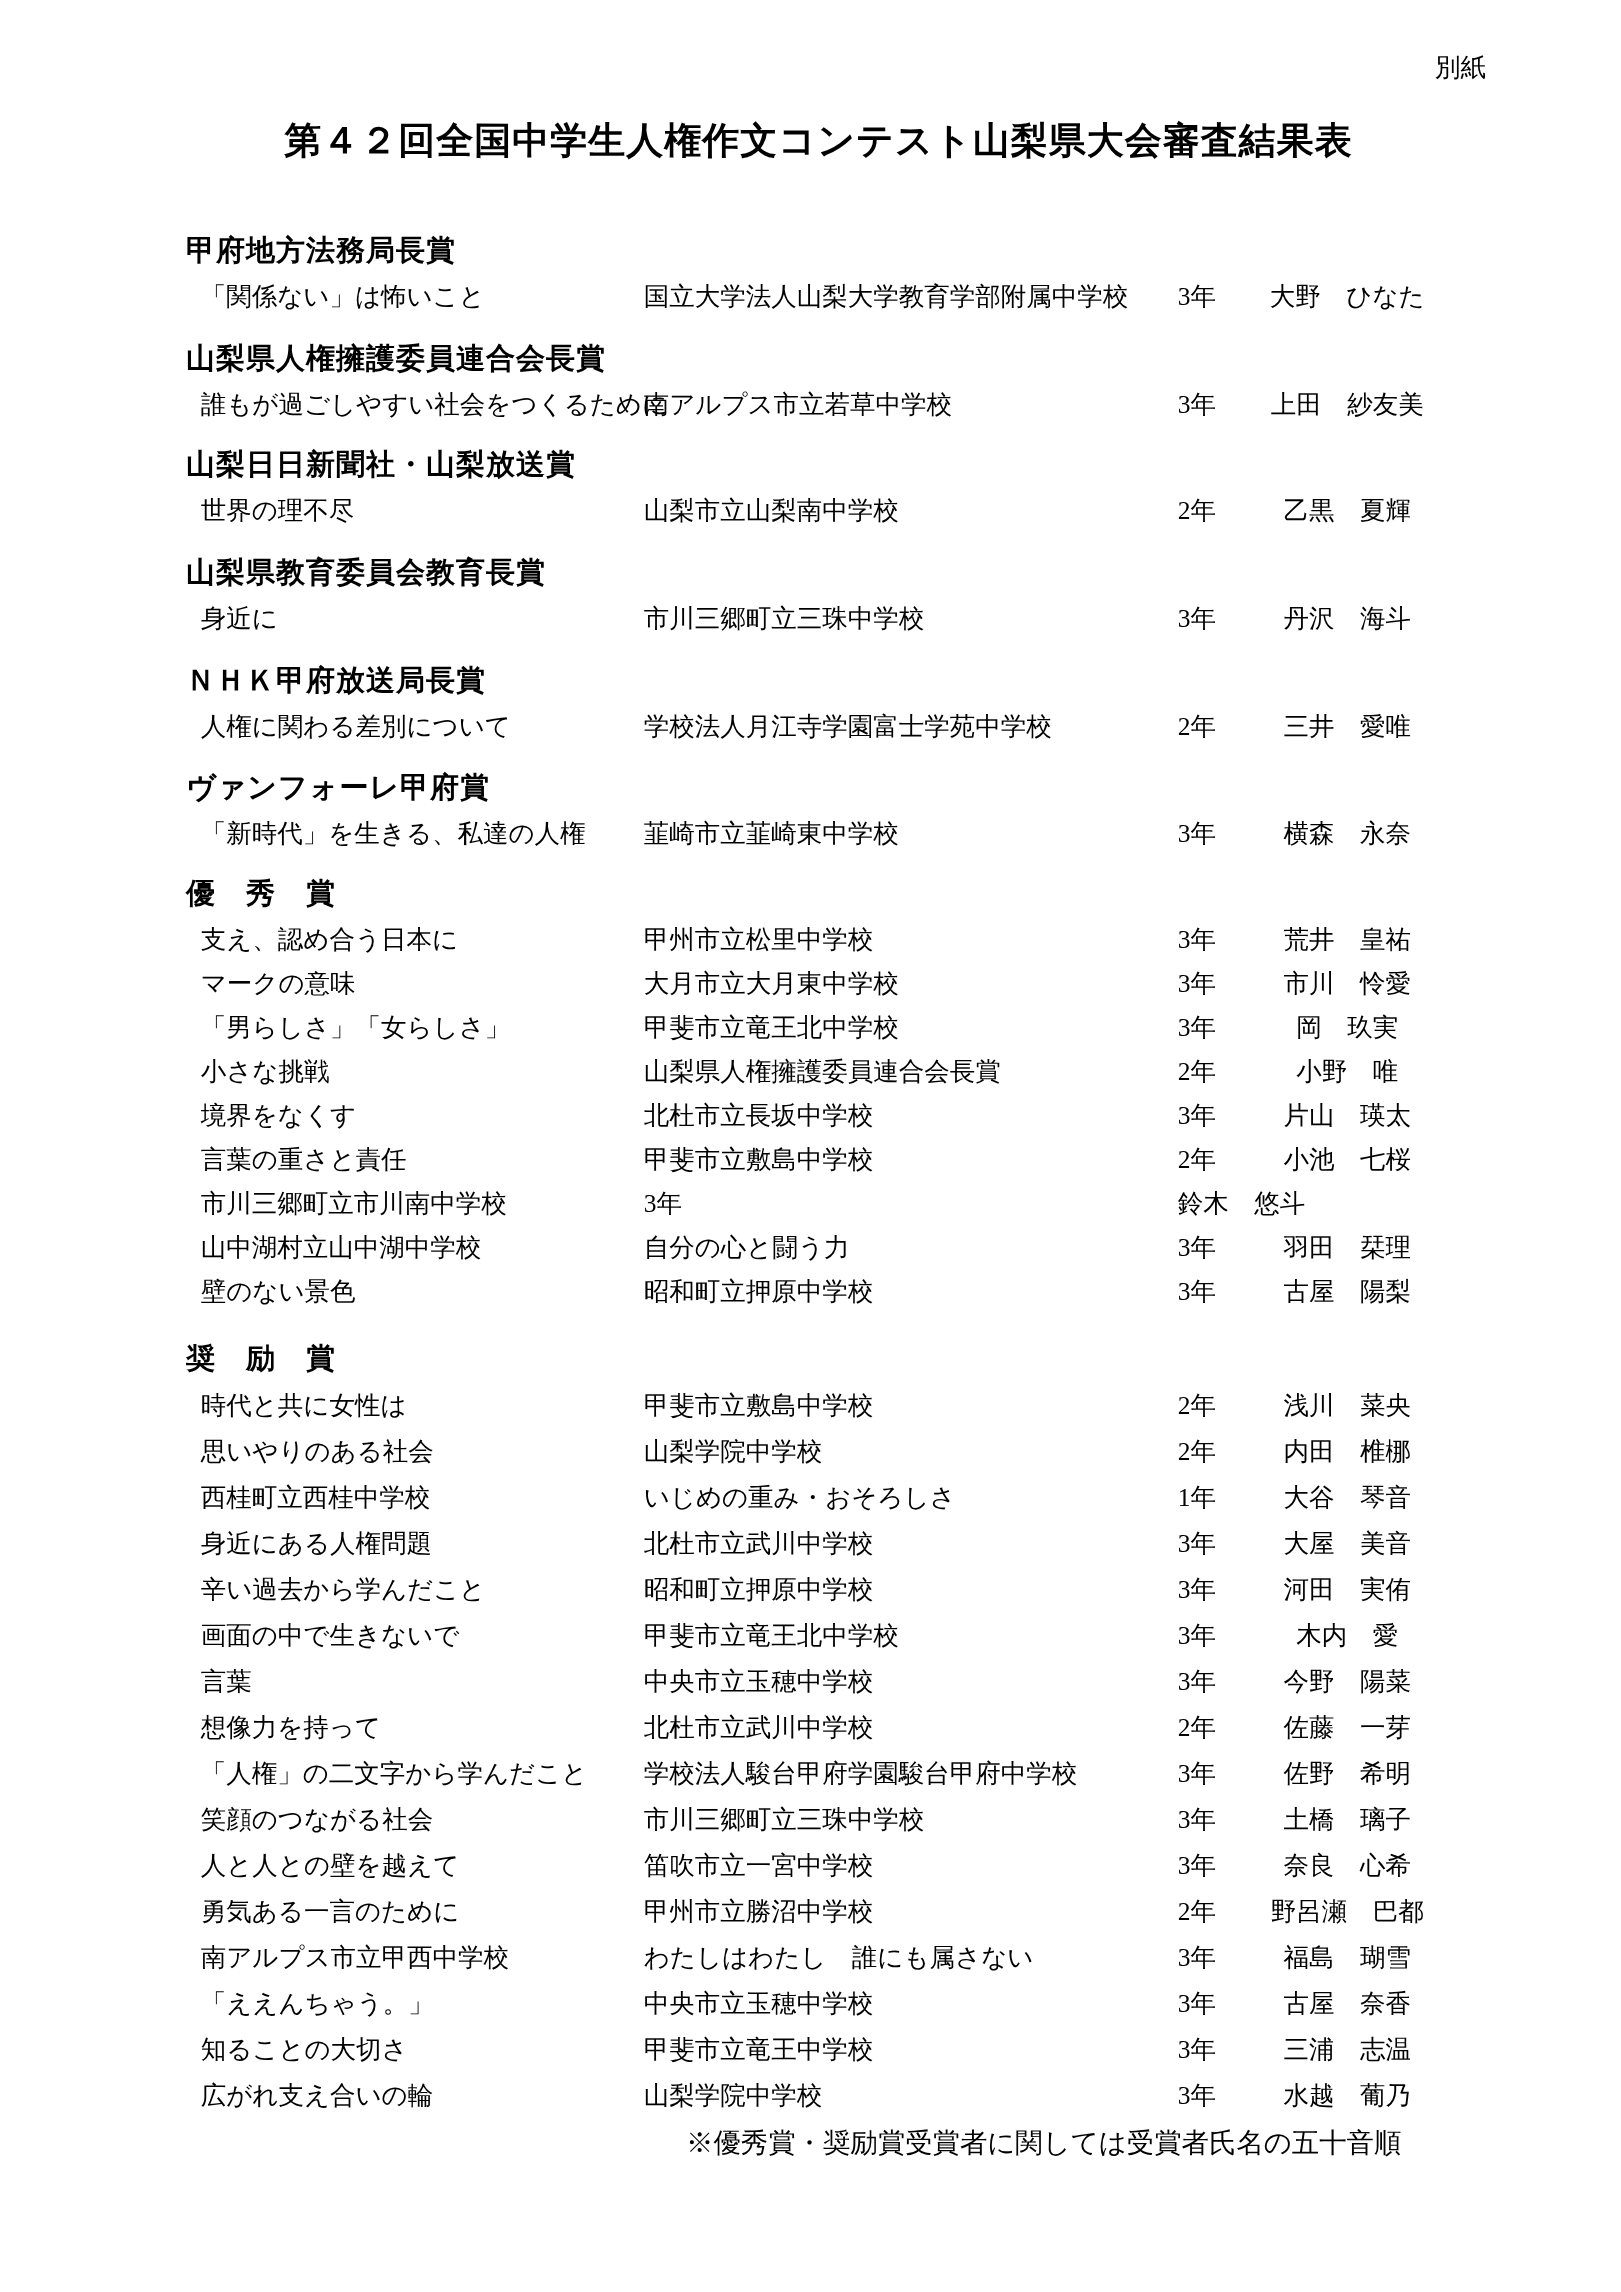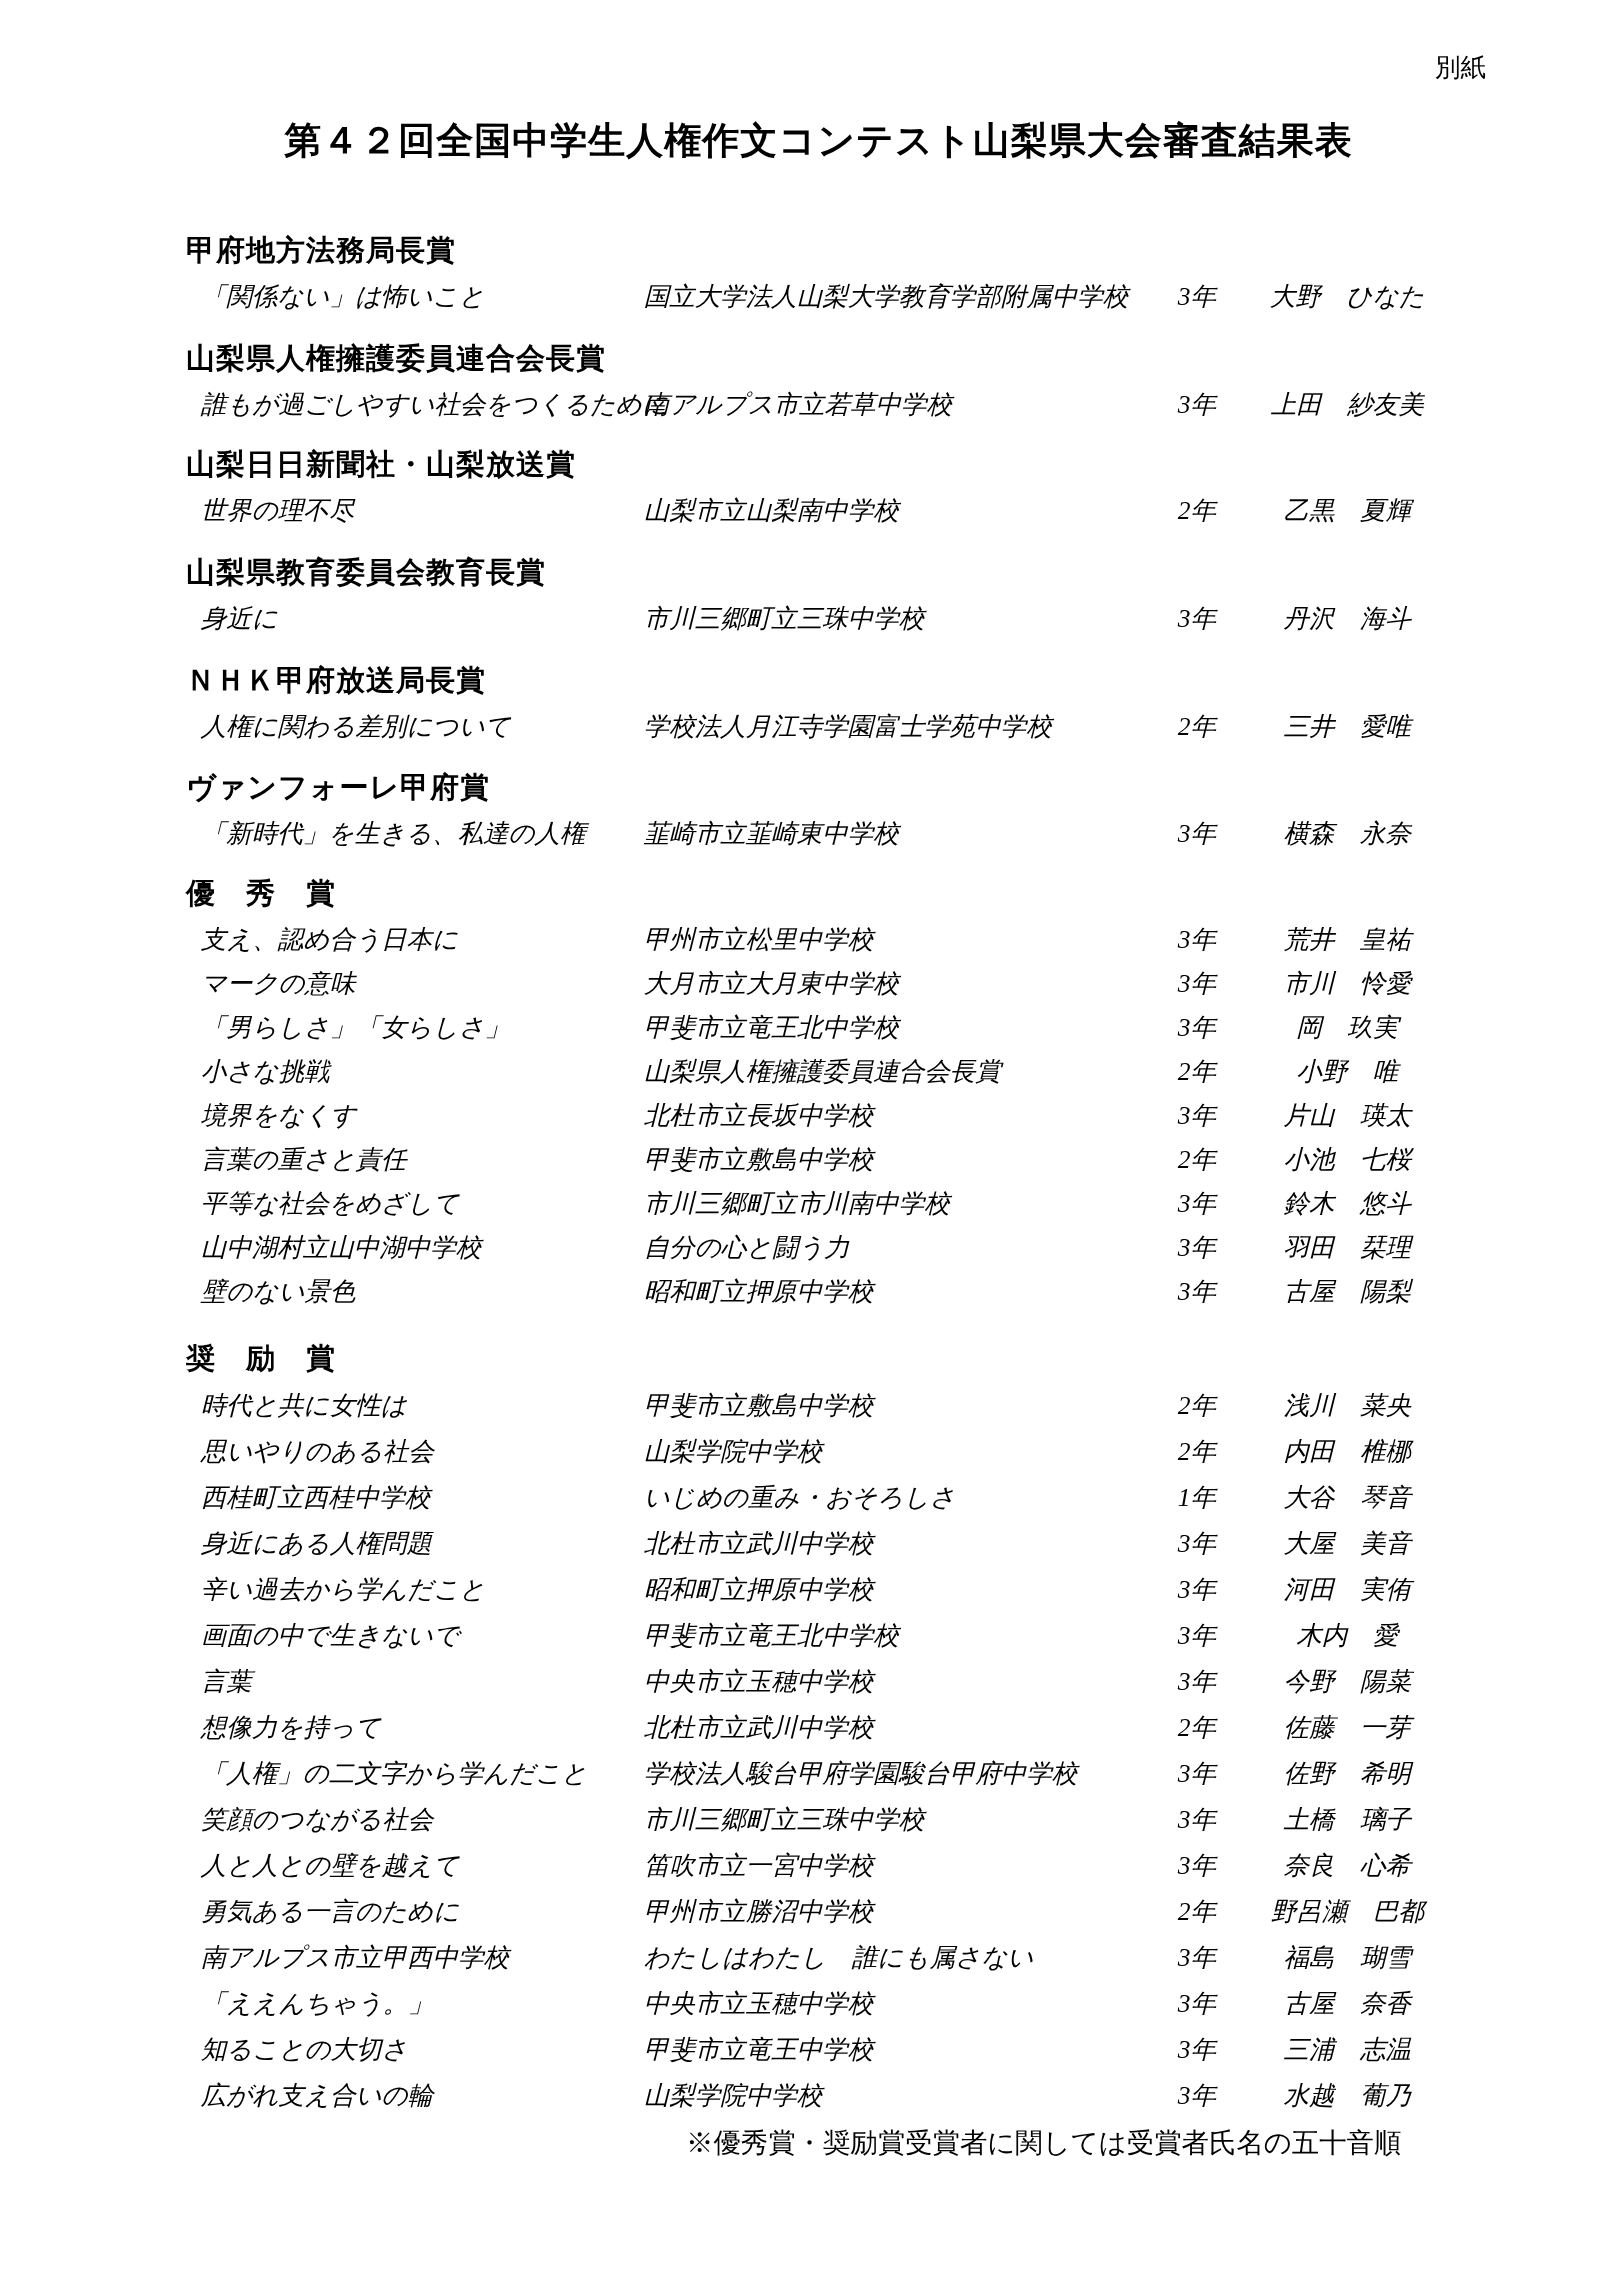--- a/index.html
+++ b/index.html
@@ -58,21 +58,20 @@
   }
   .entry-row {
     display: grid;
     grid-template-columns: 443px 534px 69px 201px;
     align-items: center;
     height: 44px;
     padding-left: 14.7px;
     font-family: "Liberation Serif", "DejaVu Serif", serif;
     font-size: 25.5px;
     white-space: nowrap;
-    font-style: italic;
   }
   .award-section:nth-child(8) .entry-row { height: 46px; }
   .cell { overflow: visible; }
   .winner-name { text-align: center; }
   .footnote {
     position: absolute;
     left: 686px;
     top: 2125px;
     font-family: "Liberation Serif", "DejaVu Serif", serif;
     font-size: 27.4px;
@@ -172,21 +171,20 @@
           <div class="cell grade">3年</div>
           <div class="cell winner-name">片山　瑛太</div>
         </div>
         <div class="entry-row">
           <div class="cell essay-title">言葉の重さと責任</div>
           <div class="cell school-name">甲斐市立敷島中学校</div>
           <div class="cell grade">2年</div>
           <div class="cell winner-name">小池　七桜</div>
         </div>
         <div class="entry-row">
-          <div class="cell essay-title">平等な社会をめざして</div>
           <div class="cell school-name">市川三郷町立市川南中学校</div>
           <div class="cell grade">3年</div>
           <div class="cell winner-name">鈴木　悠斗</div>
         </div>
         <div class="entry-row">
           <div class="cell school-name">山中湖村立山中湖中学校</div>
           <div class="cell essay-title">自分の心と闘う力</div>
           <div class="cell grade">3年</div>
           <div class="cell winner-name">羽田　栞理</div>
         </div>

